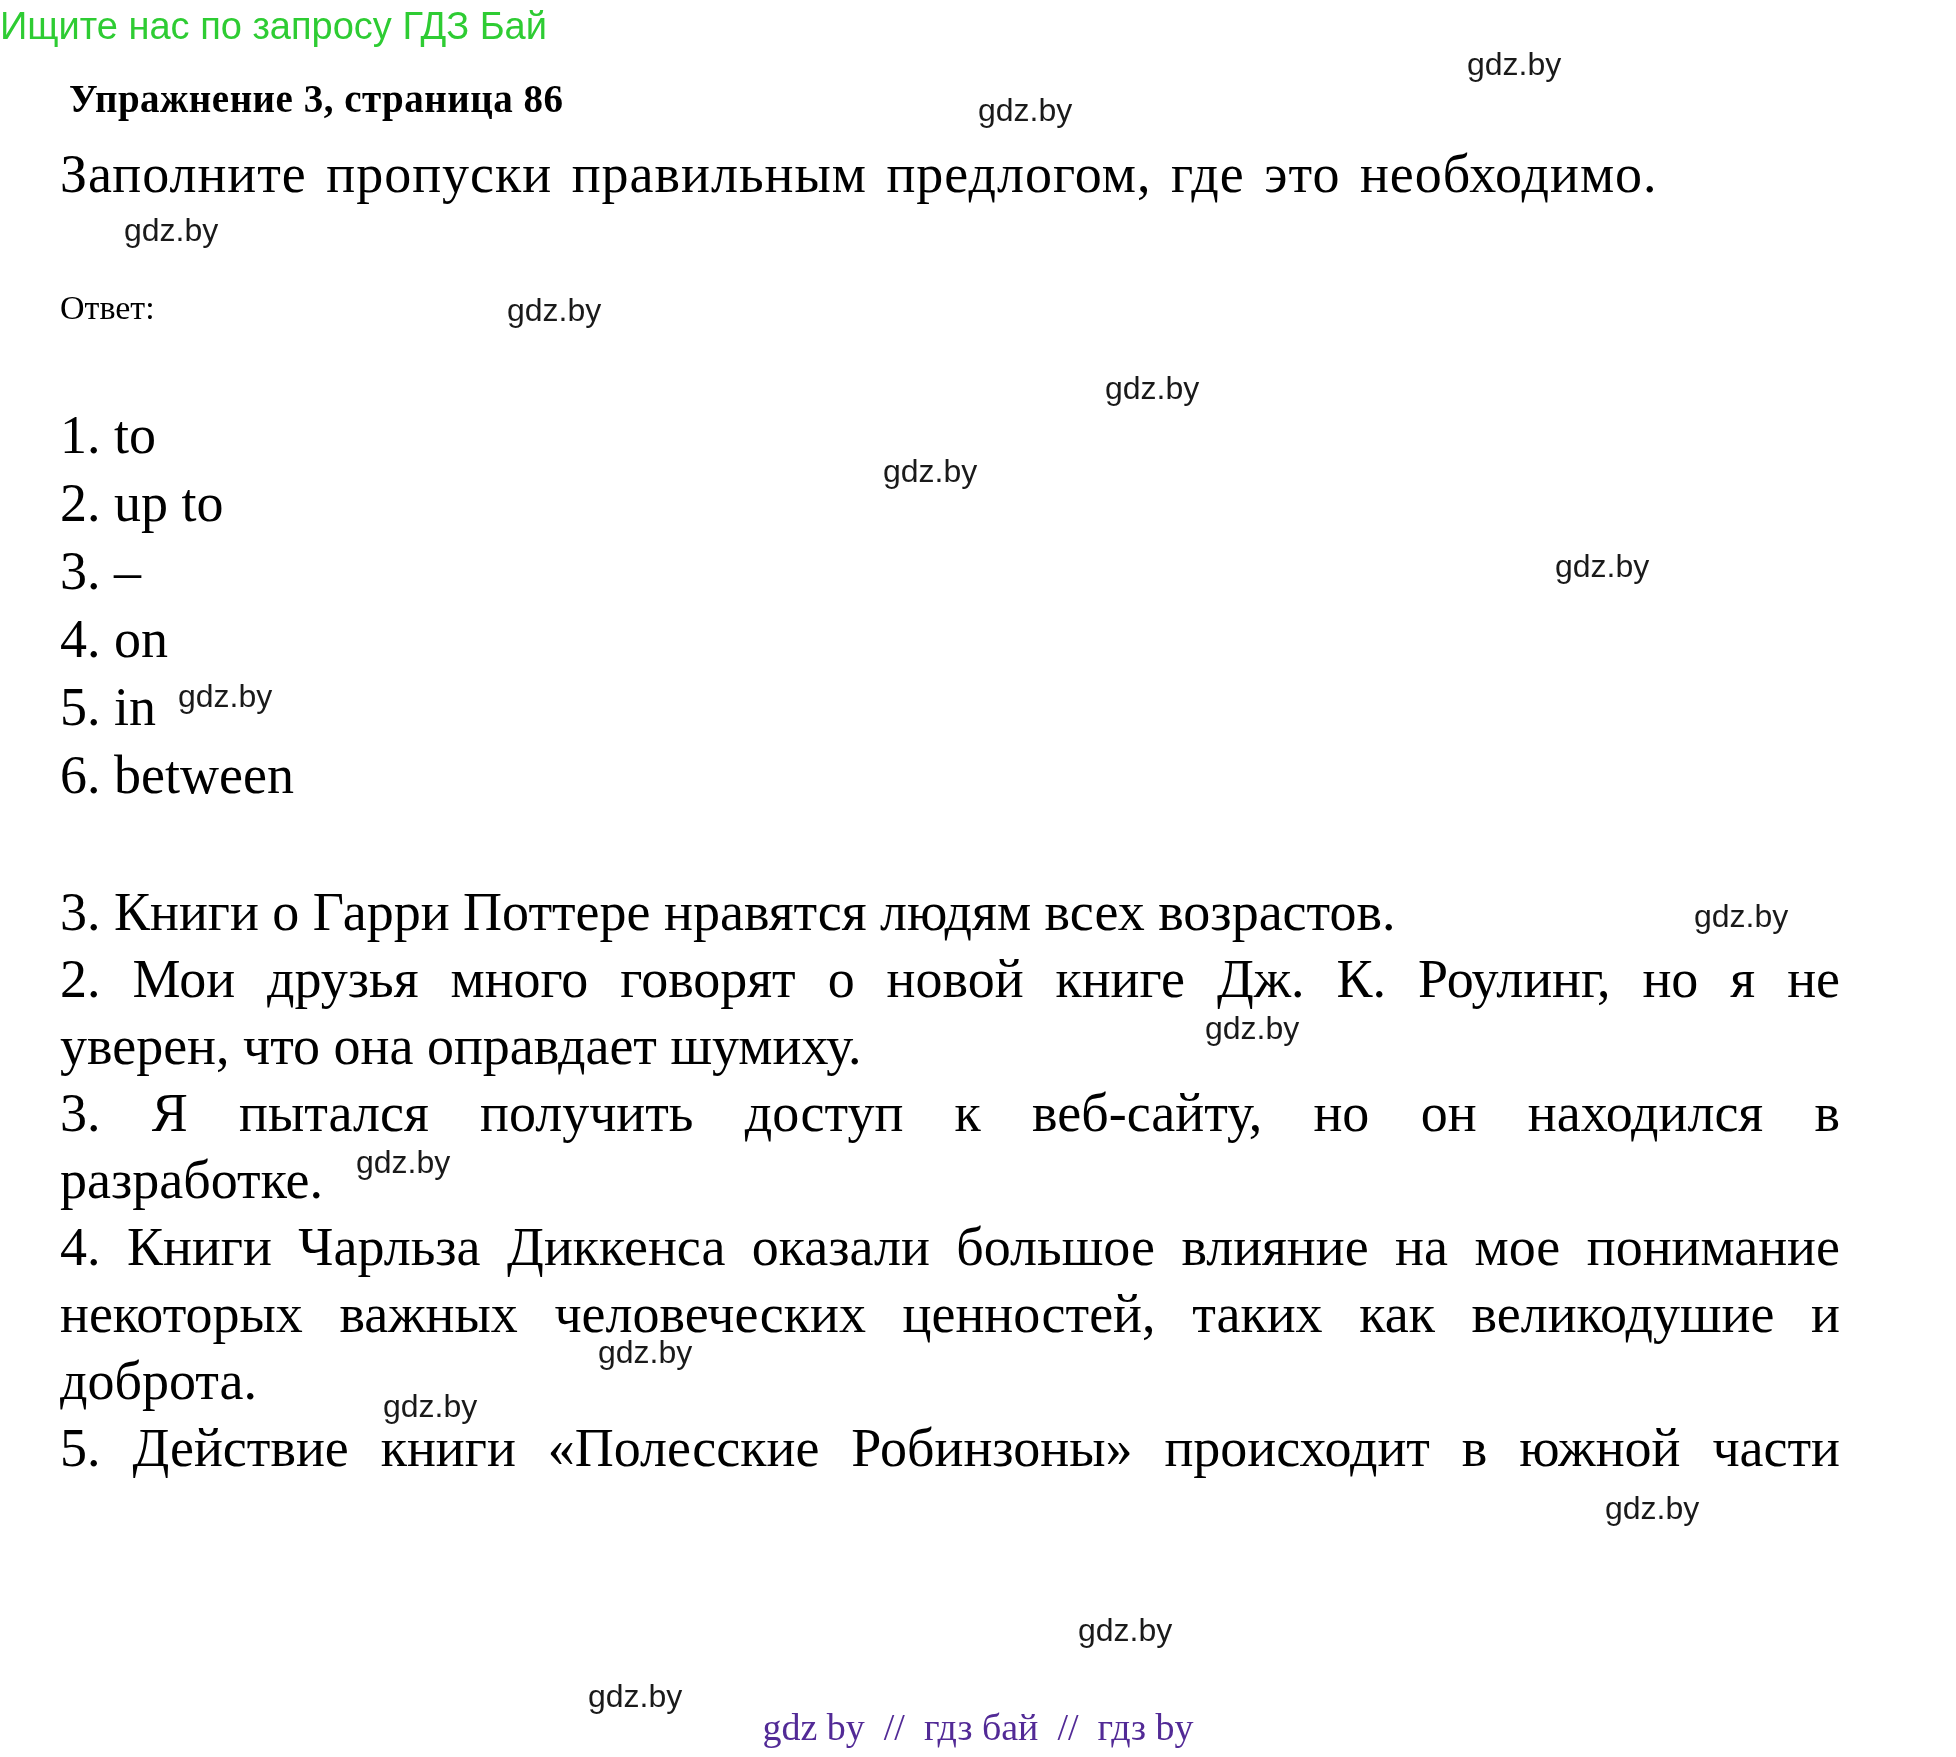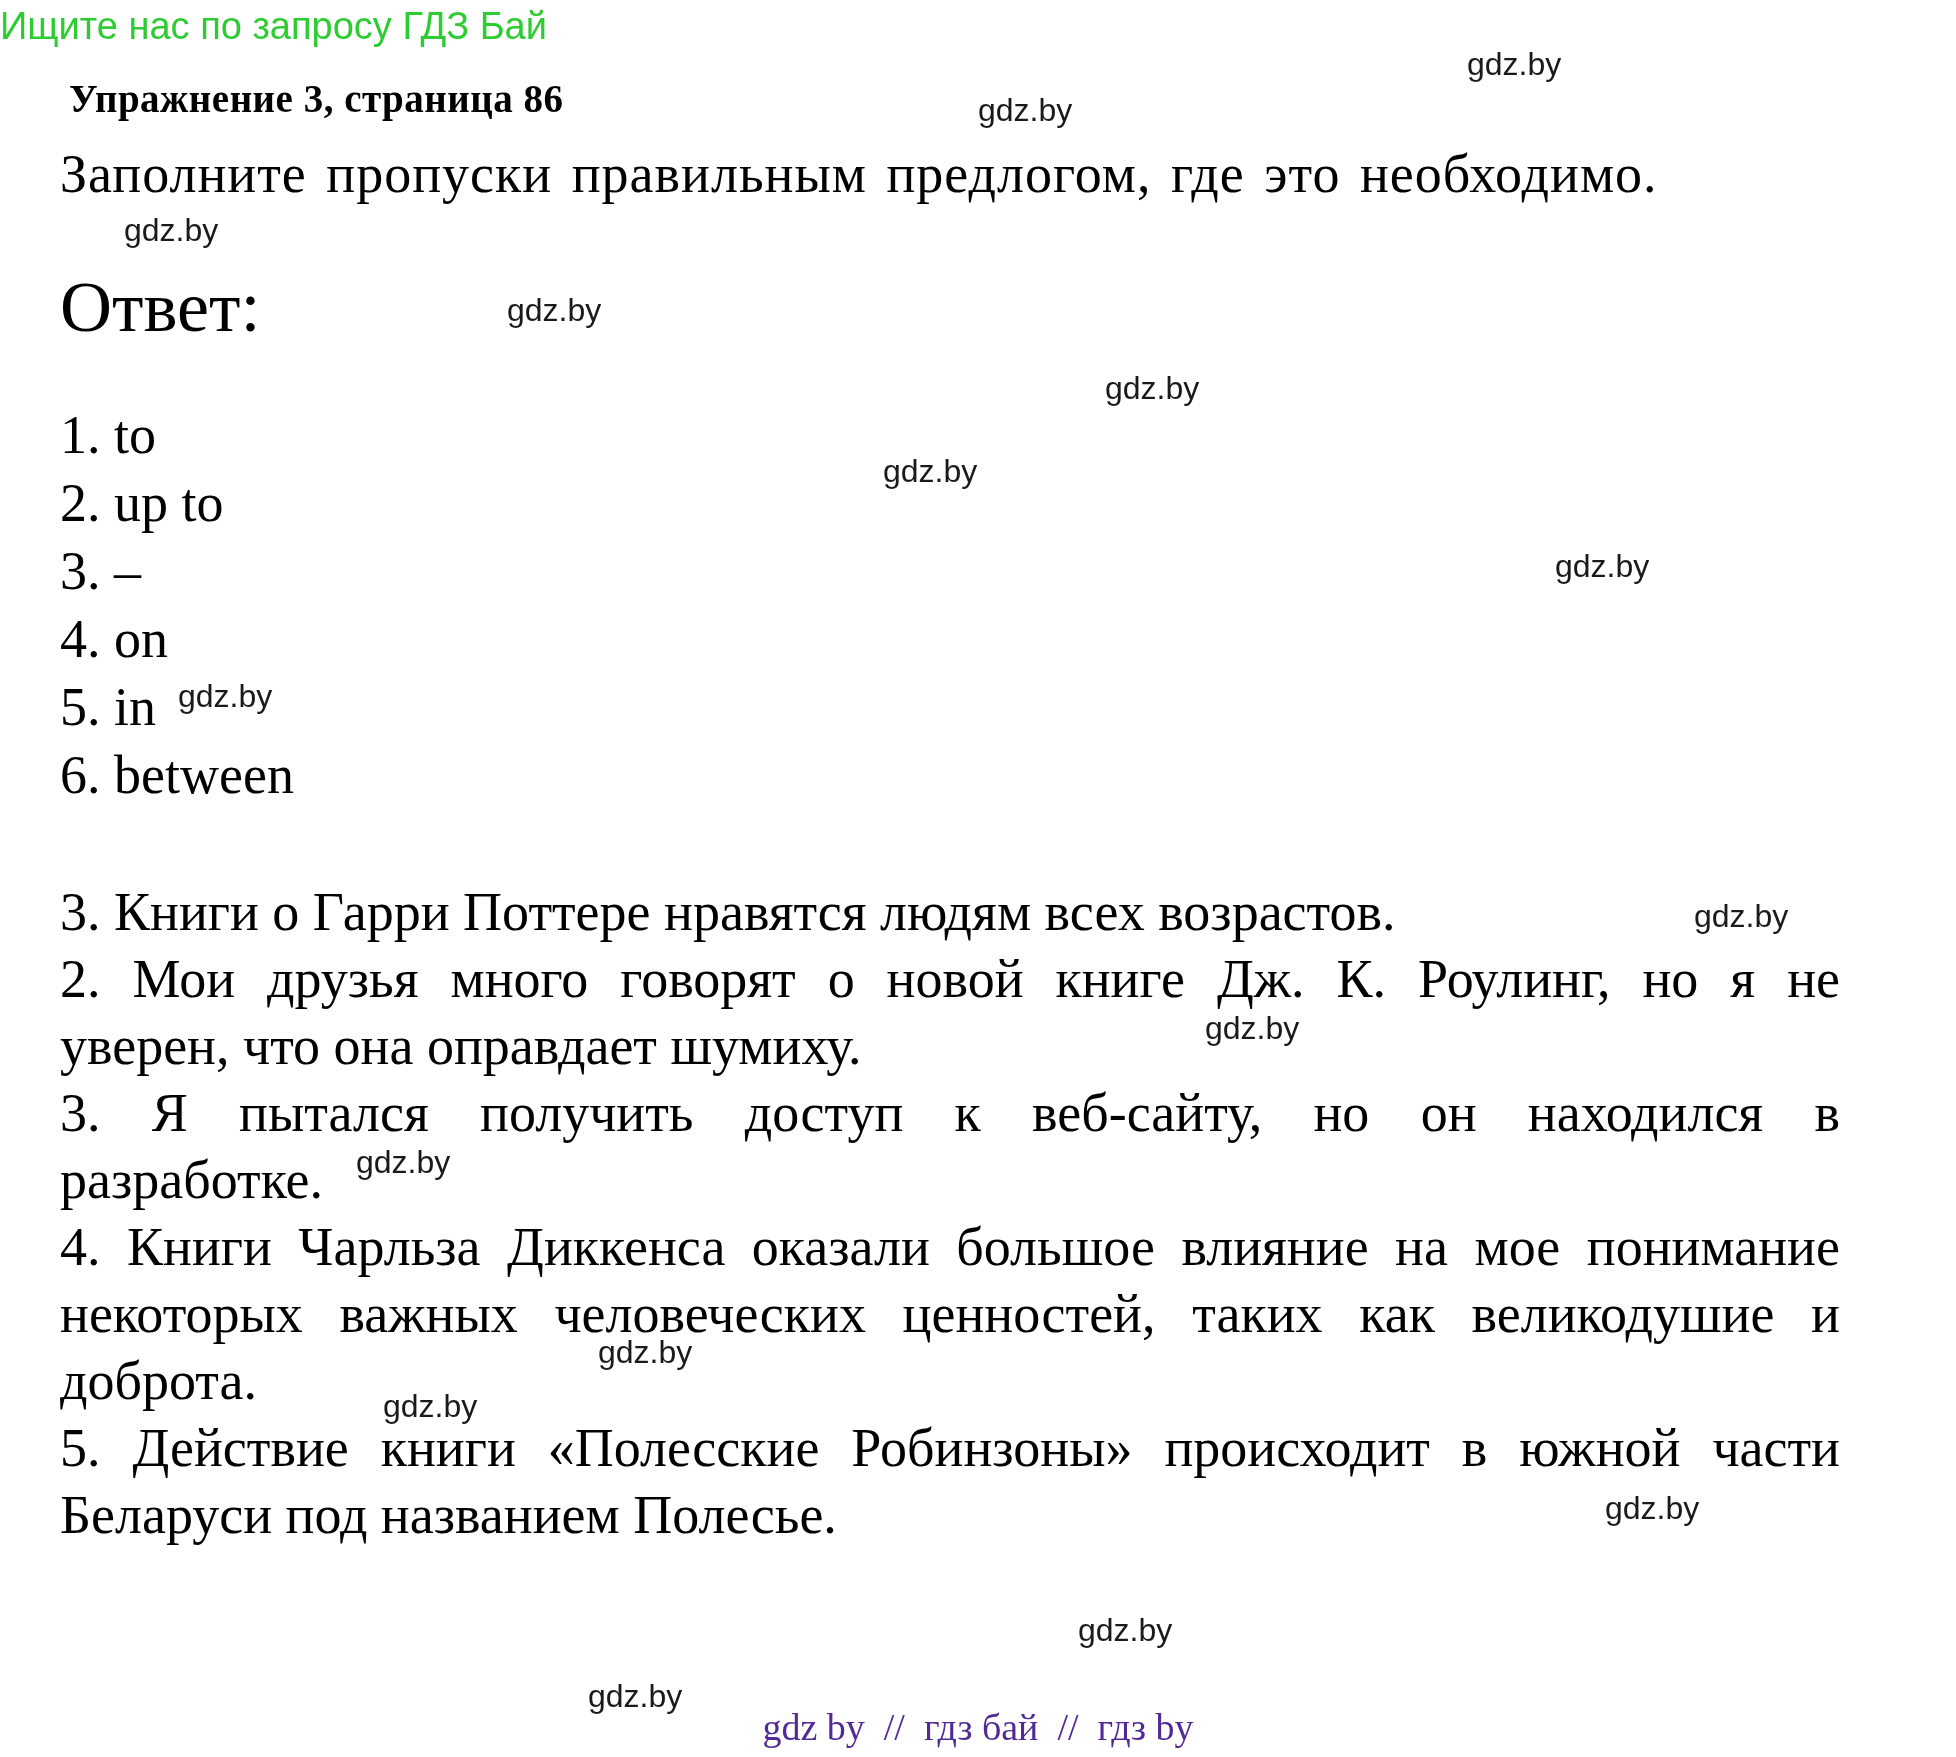--- a/index.html
+++ b/index.html
@@ -13,21 +13,21 @@
     font-family:"Liberation Sans",sans-serif;font-size:38px;line-height:44px;
   }
   .content{position:absolute;left:60px;top:56px;width:1780px;}
   .title{
     font-size:39px;font-weight:bold;line-height:67px;margin:9px;
     letter-spacing:0.5px;
   }
   .instruction{
     font-size:54px;line-height:67px;margin:0;letter-spacing:1px;word-spacing:5px;
   }
-  .answer-label{font-size:72px;line-height:67px;margin:66px 0 0 0;}
+  .answer-label{font-size:34px;line-height:67px;margin:66px 0 0 0;}
   .answers{margin-top:60px;font-size:54px;line-height:68px;}
   .answers .ans-line{height:68px;}
   .sentences{margin-top:70px;font-size:54px;line-height:67px;}
   .sentence{margin:0;}
   .sentence .line{min-height:67px;}
   .sentence .line.just{text-align:justify;text-align-last:justify;}
   .wm{
     position:absolute;font-family:"Liberation Sans",sans-serif;font-size:32px;
     line-height:36px;white-space:nowrap;
   }
@@ -73,21 +73,20 @@
           <div class="line just">3. Я пытался получить доступ к веб-сайту, но он находился в</div>
           <div class="line">разработке.</div>
         </div>
         <div class="sentence">
           <div class="line just">4. Книги Чарльза Диккенса оказали большое влияние на мое понимание</div>
           <div class="line just">некоторых важных человеческих ценностей, таких как великодушие и</div>
           <div class="line">доброта.</div>
         </div>
         <div class="sentence">
           <div class="line just">5. Действие книги «Полесские Робинзоны» происходит в южной части</div>
-          <div class="line">Беларуси под названием Полесье.</div>
         </div>
       </div>
 
   </div>
 
   <div class="footer" style="color: rgb(82, 42, 150);">gdz by  //  гдз бай  //  гдз by</div>
 
 <span class="wm" style="left: 1467px; top: 46px; color: rgb(26, 26, 26);">gdz.by</span>
     <span class="wm" style="left: 978px; top: 92px; color: rgb(26, 26, 26);">gdz.by</span>
     <span class="wm" style="left: 124px; top: 212px; color: rgb(26, 26, 26);">gdz.by</span>

